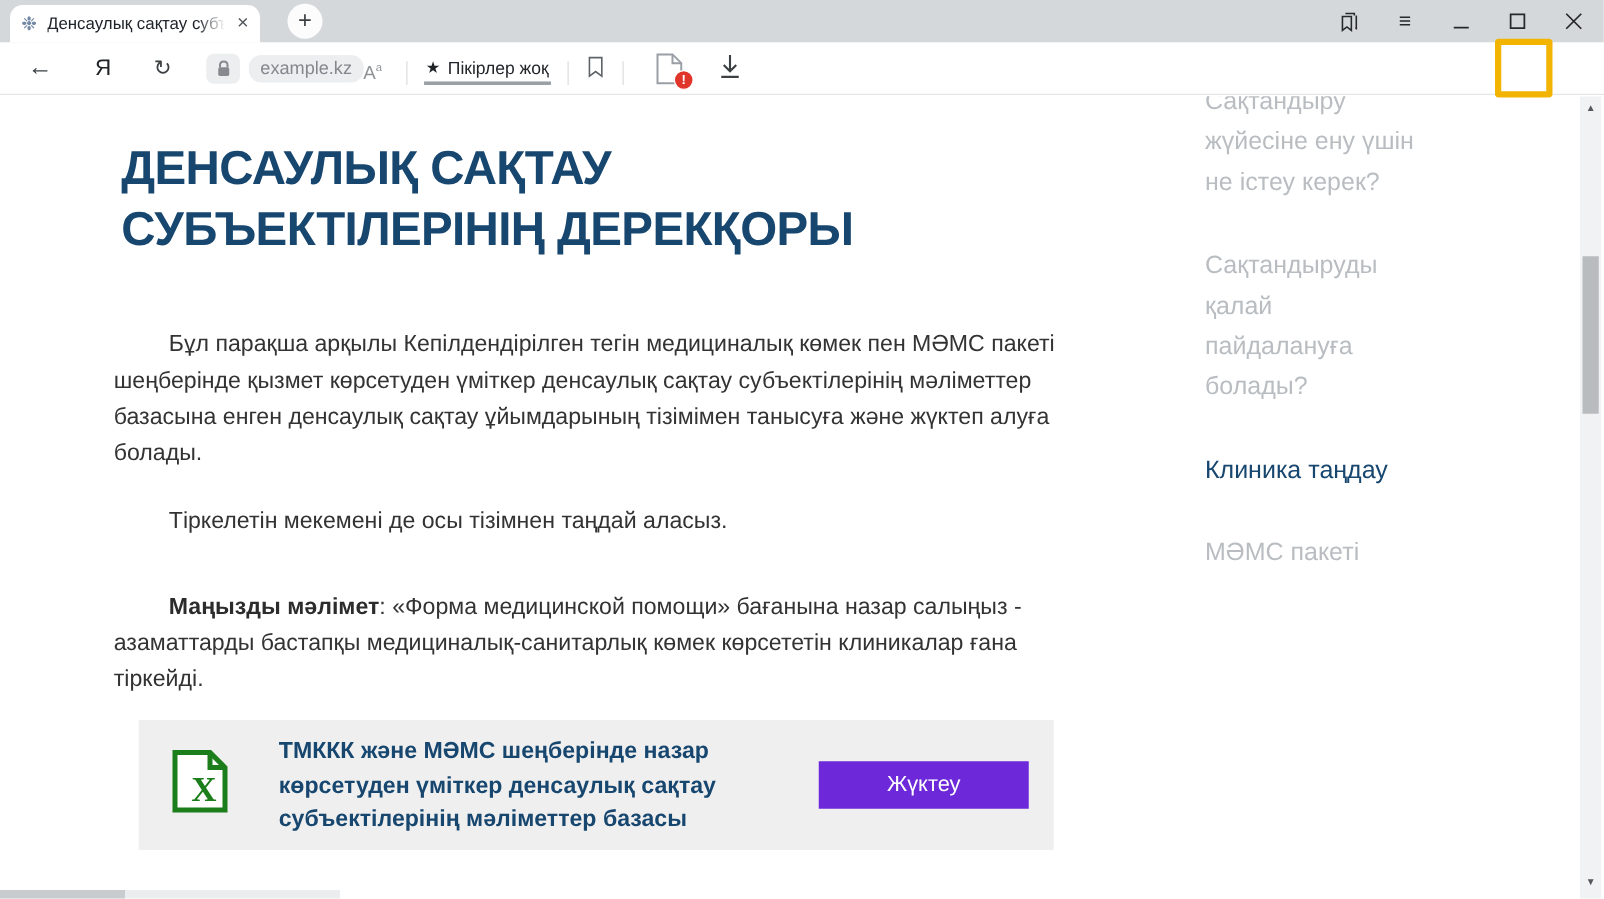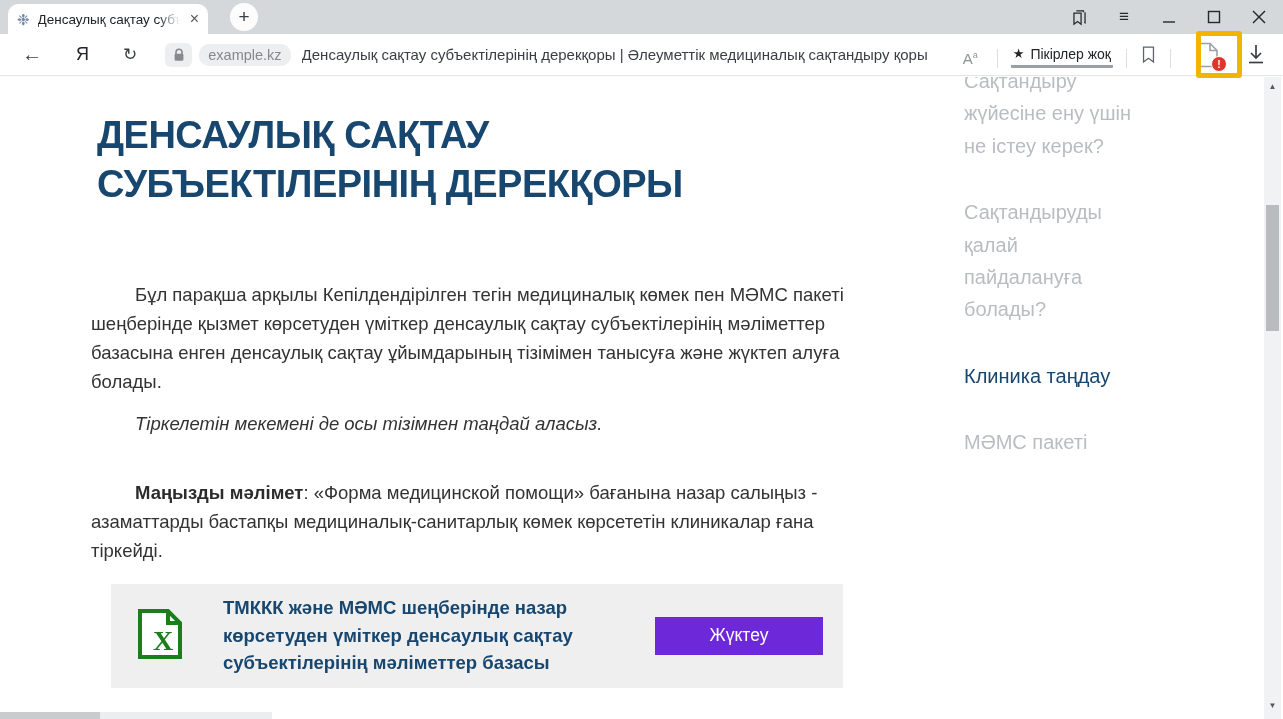--- a/index.html
+++ b/index.html
@@ -79,22 +79,22 @@
   
   .viewport { position:absolute; top:77px; left:0; width:1283px; height:642px;
     background:#fff; overflow:hidden; }
   .main-col { position:absolute; left:91px; top:0; width:762px; }
   h1.page-h {
     margin:34px 0 0 6px; max-width:710px;
     font-size:38px; line-height:1.3; font-weight:700;
     color:#17466f; letter-spacing:-0.5px;
   }
   .para { font-size:18.5px; line-height:1.58; color:#333333; margin:0; text-indent:44px; }
-  .p1 { margin-top:70px; }
-  .p2 { margin-top:12px;font-style:italic; }
+  .p1 { margin-top:50px; }
+  .p2 { margin-top:24px; }
   .p3 { margin-top:40px; }
   .para b { color:#2c2c2c; }
 
   .dl-card {
     margin-top:18px; margin-left:20px; width:732px; height:104px;
     background:#efefef; display:flex; align-items:center; padding:0 18px;
   }
   .xls-ic { margin-left:6px; margin-right:38px; flex:0 0 auto; }
   .dl-text { width:372px; font-size:18.5px; font-weight:700; line-height:1.5; color:#17466f; }
   .dl-btn {
@@ -163,21 +163,20 @@
   <span class="tb-ic ya">Я</span>
   <span class="tb-ic reload">↻</span>
 
   <span class="lock-pill">
     <svg width="12" height="14" viewBox="0 0 12 14">
       <path d="M3 6V4.2C3 2.4 4.3 1.2 6 1.2S9 2.4 9 4.2V6" fill="none" stroke="#868a8e" stroke-width="1.6"></path>
       <rect x="1.6" y="5.8" width="8.8" height="7" rx="1.4" fill="#868a8e"></rect>
     </svg>
   </span>
   <span class="domain-pill">example.kz</span>
-  <span class="addr-title">Денсаулық сақтау субъектілерінің дерекқоры | Әлеуметтік медициналық сақтандыру қоры</span>
 
   <span class="tb-right">
     <span class="translate">
       <span class="tr-main">A</span><span class="tr-small">a</span>
     </span>
     <span class="divider"></span>
     <span class="reviews">
       <span class="reviews-row">
         <span class="star">★</span>
         <span>Пікірлер жоқ</span>

